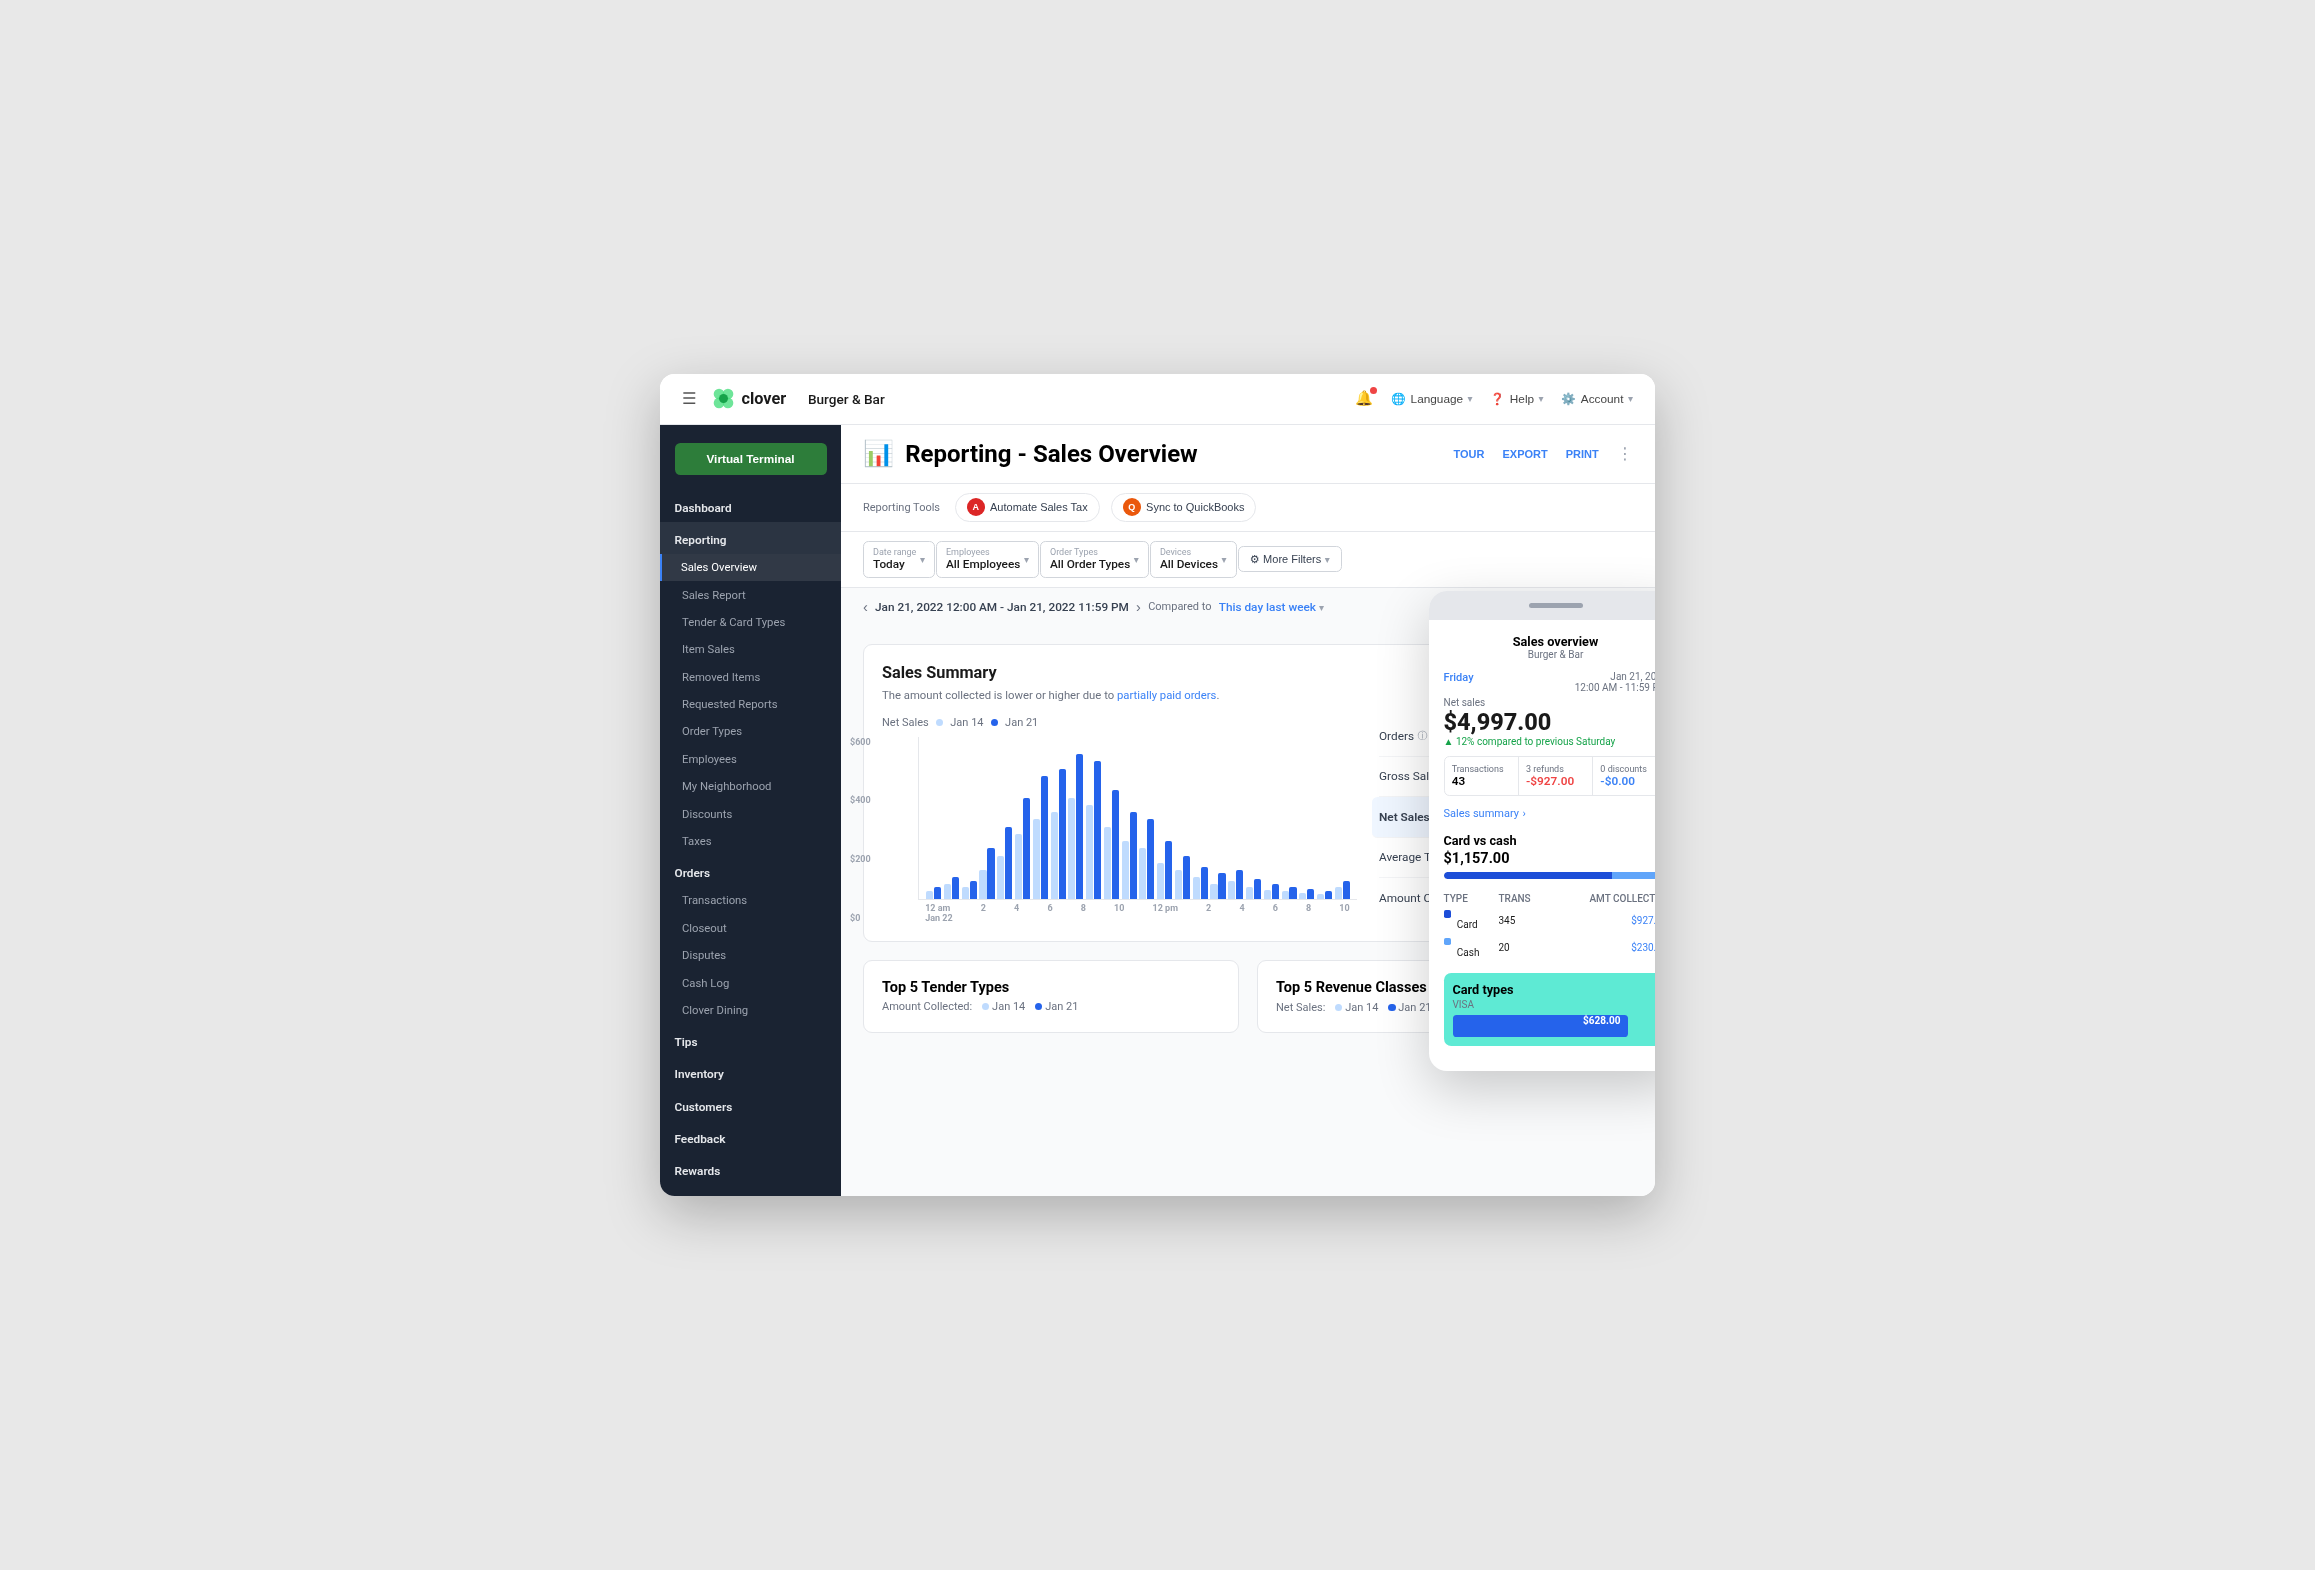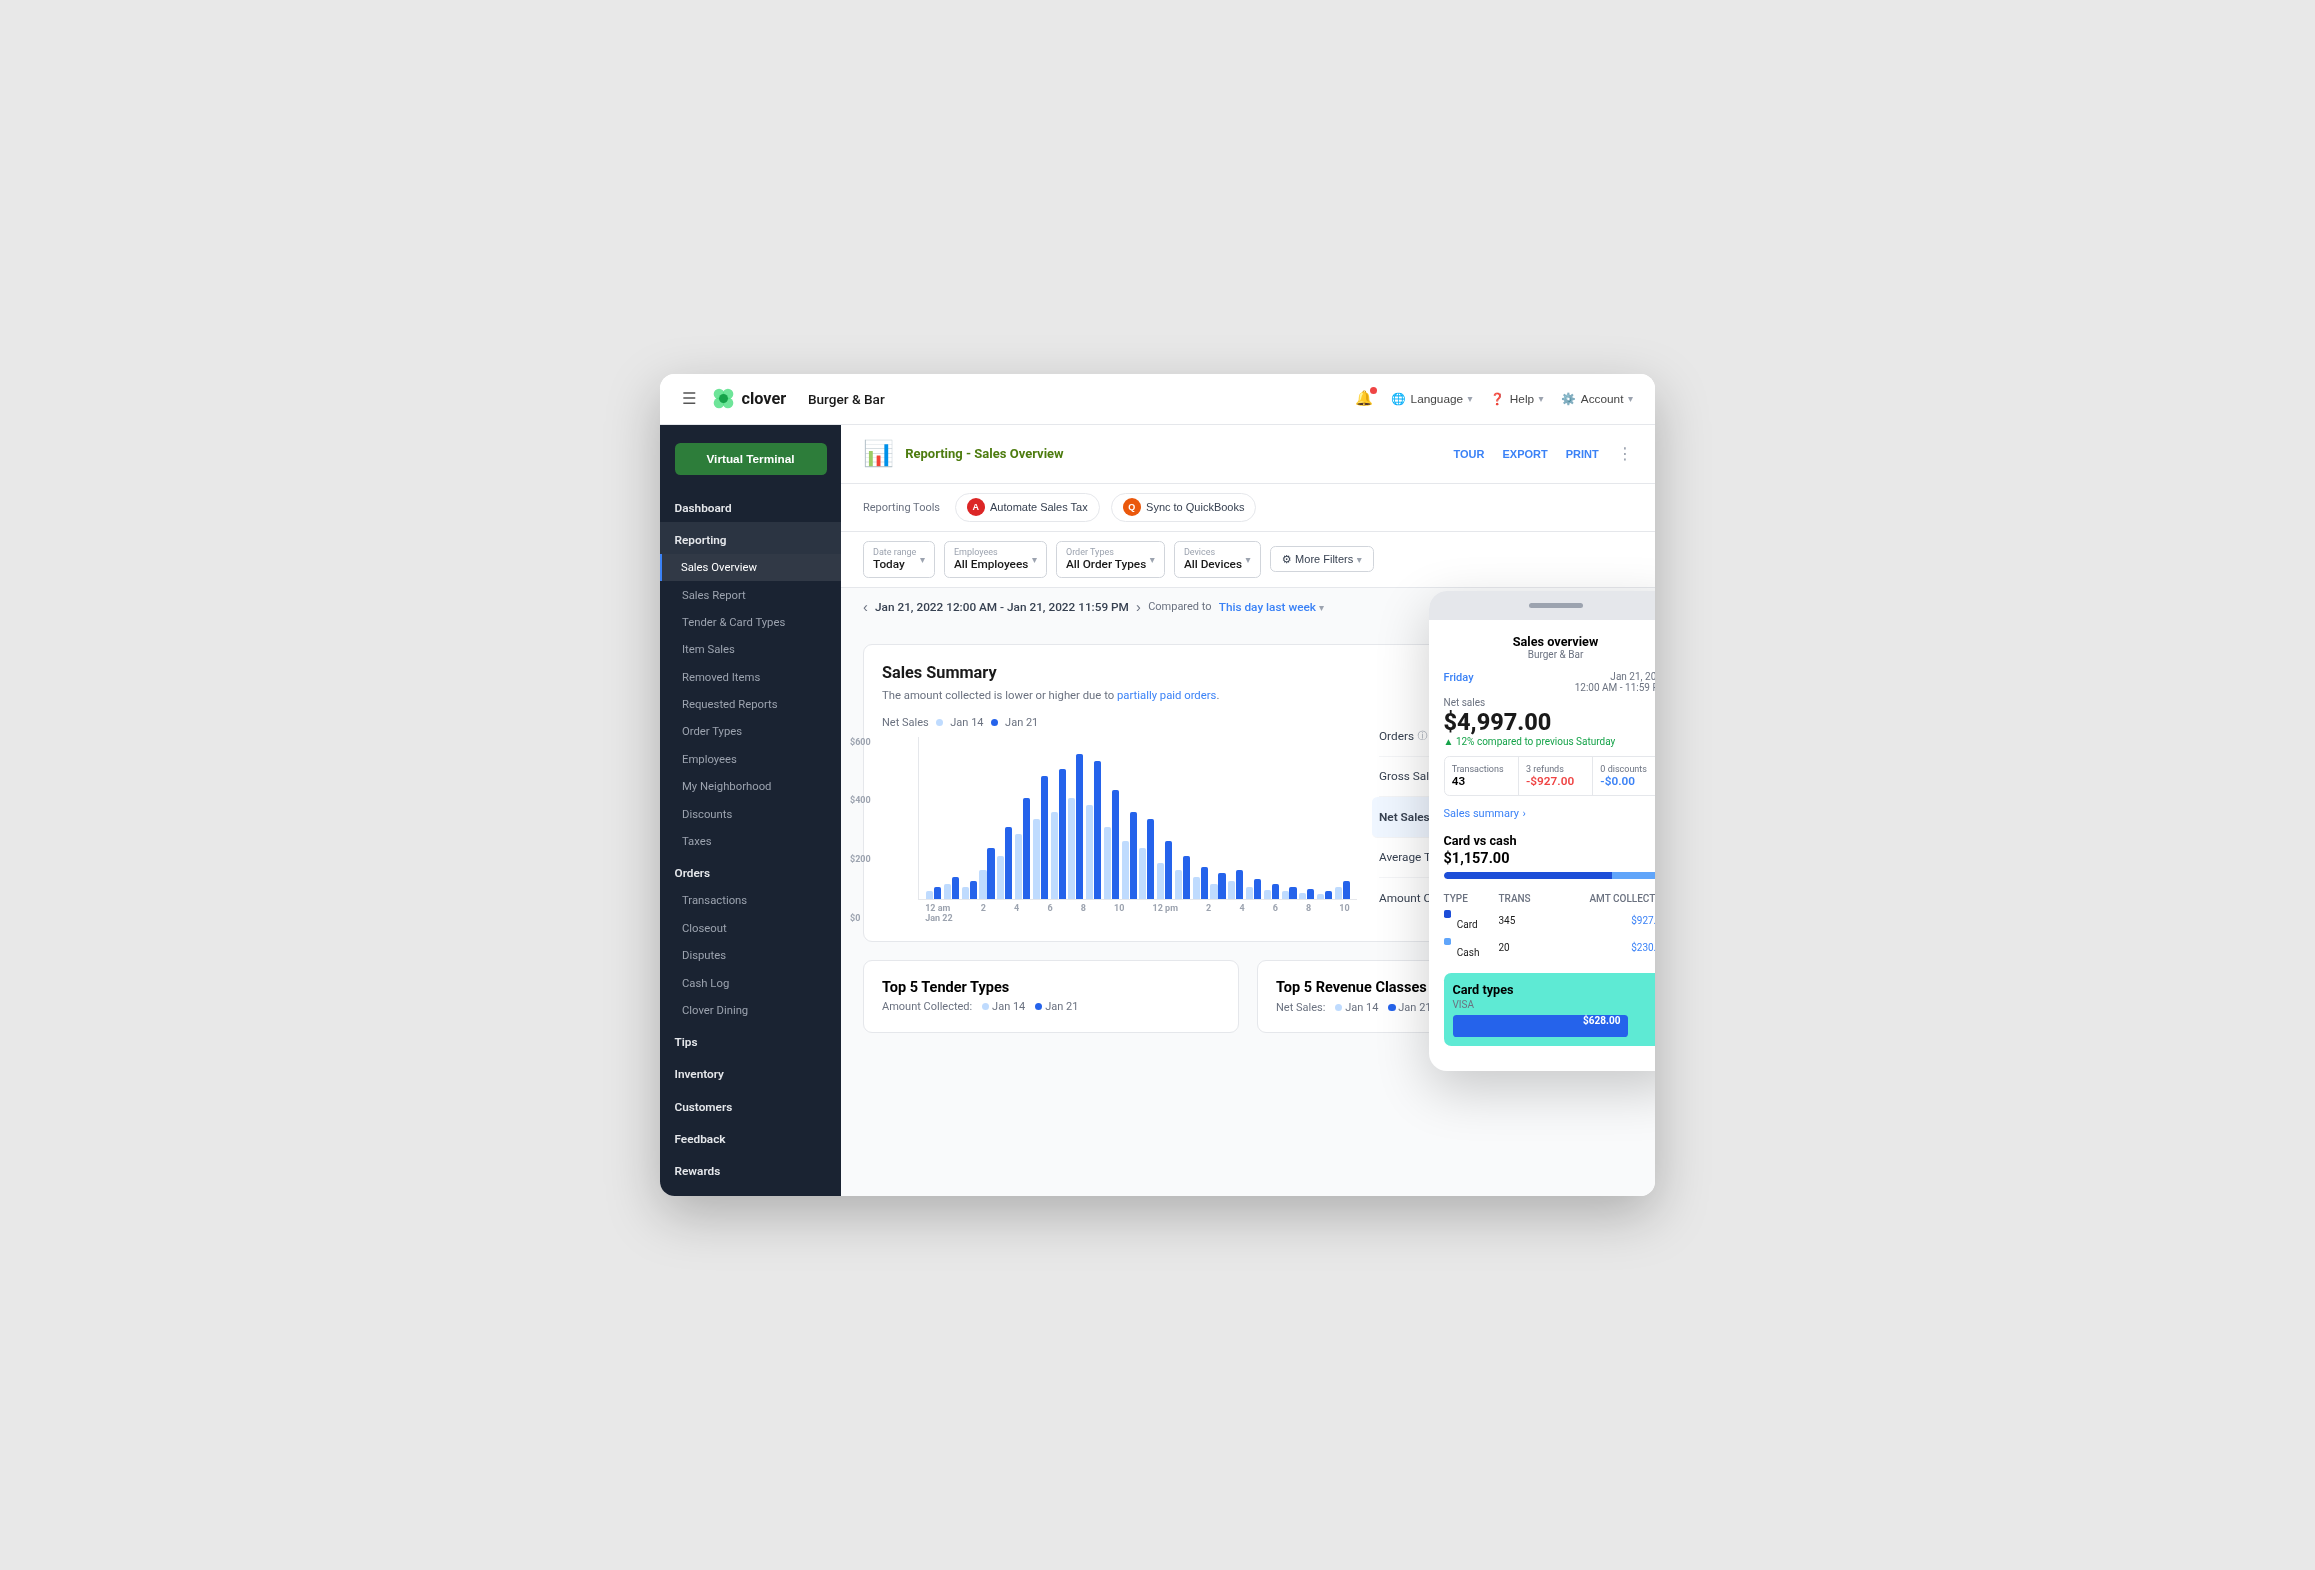--- a/index.html
+++ b/index.html
@@ -92,21 +92,21 @@
     .page-header {
       background: #fff;
       border-bottom: 0.9px solid #e5e7eb;
       padding: 14.5px 22px;
       display: flex;
       align-items: center;
       justify-content: space-between;
     }
     .page-title-area { display: flex; align-items: center; gap: 11px; }
     .page-icon { font-size: 25px; }
-    .page-title { font-size: 13px; font-weight: 700; color: #4d7c0f; }
+    .page-title { font-size: 24px; font-weight: 700; color: #000000; }
     .page-actions { display: flex; align-items: center; gap: 18px; }
     .page-action-btn { font-size: 11px; color: #3b82f6; font-weight: 600; cursor: pointer; background: none; border: none; }
     .page-action-more { font-size: 16.3px; color: #9ca3af; cursor: pointer; }
 
     
     .reporting-tools {
       background: #fff;
       border-bottom: 0.9px solid #e5e7eb;
       padding: 9px 22px;
       display: flex;
@@ -122,21 +122,21 @@
     }
     .tool-avatar { width: 18px; height: 18px; border-radius: 50%; display: flex; align-items: center; justify-content: center; font-size: 9px; font-weight: 700; }
 
     
     .filters-bar {
       background: #fff;
       border-bottom: 0.9px solid #e5e7eb;
       padding: 9px 22px;
       display: flex;
       align-items: center;
-      gap: 9px;
+      gap: 1px;
     }
     .filter-select {
       border: 0.9px solid #d1d5db;
       border-radius: 5.4px;
       padding: 5.4px 9px;
       font-size: 11px;
       color: #374151;
       background: #fff;
       cursor: pointer;
       display: flex;

